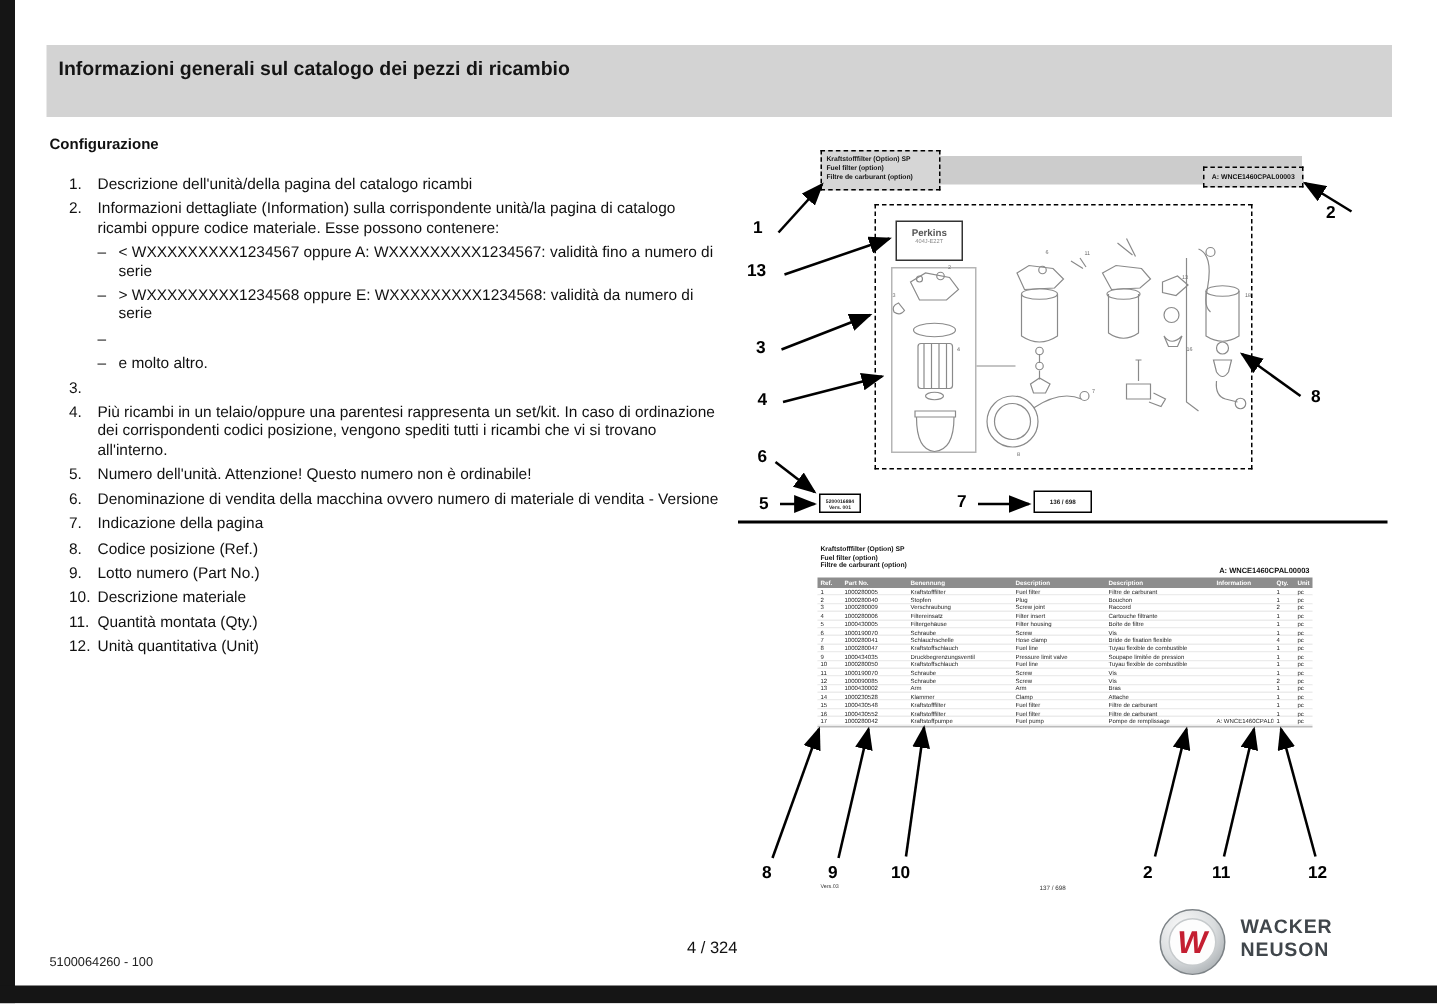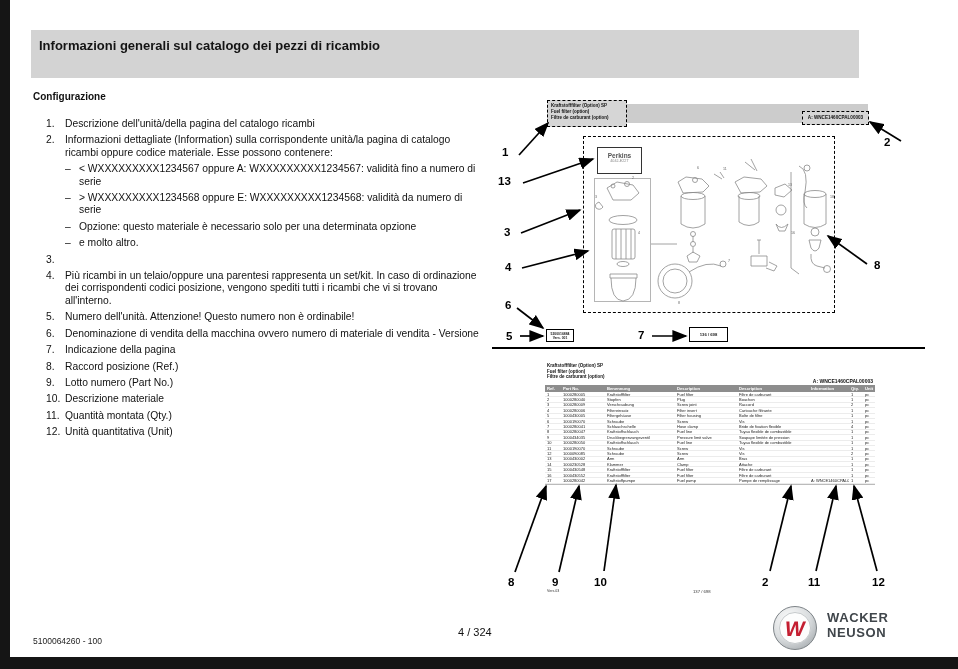--- a/index.html
+++ b/index.html
@@ -4,21 +4,21 @@
 <style>
   * { margin:0; padding:0; box-sizing:border-box; }
   html,body { background:#fff; }
   .page {
     position:relative; width:958px; height:669px; background:#fff; overflow:hidden;
     font-family:"Liberation Sans", sans-serif; color:#111;
   }
   .edge-left  { position:absolute; left:0; top:0; width:10px; height:669px; background:#151515; }
   .edge-bottom{ position:absolute; left:0; bottom:0; width:958px; height:12px; background:#151515; }
 
-  .header-bar { position:absolute; left:31px; top:30px; width:828px; height:48px; background:#d3d3d3; }
+  .header-bar { position:absolute; left:31px; top:30px; width:897px; height:48px; background:#d3d3d3; }
   .header-bar .t { padding:8px 0 0 8px; font-size:13px; font-weight:bold; color:#141414; }
 
   .section-title { position:absolute; left:33px; top:91px; font-size:10px; font-weight:bold; }
 
   .list { position:absolute; left:46px; top:118px; width:436px; font-size:10.3px; line-height:12.4px; }
   .li  { display:flex; margin-bottom:4px; }
   .li .num { width:19px; flex:none; }
   .sub { display:flex; margin:0 0 4px 19px; }
   .sub .dash { width:14px; flex:none; }
 
@@ -109,21 +109,20 @@
     <div class="sub">
         <span class="dash">–</span>
         <div>&lt; WXXXXXXXXX1234567 oppure A: WXXXXXXXXX1234567: validità fino a numero di serie</div>
       </div>
     <div class="sub">
         <span class="dash">–</span>
         <div>&gt; WXXXXXXXXX1234568 oppure E: WXXXXXXXXX1234568: validità da numero di serie</div>
       </div>
     <div class="sub">
         <span class="dash">–</span>
-        <div>Opzione: questo materiale è necessario solo per una determinata opzione</div>
       </div>
     <div class="sub">
         <span class="dash">–</span>
         <div>e molto altro.</div>
       </div>
     <div class="li">
         <span class="num">3.</span>
       </div>
     <div class="li">
         <span class="num">4.</span>
@@ -136,21 +135,21 @@
     <div class="li">
         <span class="num">6.</span>
         <div>Denominazione di vendita della macchina ovvero numero di materiale di vendita - Versione</div>
       </div>
     <div class="li">
         <span class="num">7.</span>
         <div>Indicazione della pagina</div>
       </div>
     <div class="li">
         <span class="num">8.</span>
-        <div>Raccord posizione (Ref.)</div>
+        <div>Codice posizione (Ref.)</div>
       </div>
     <div class="li">
         <span class="num">9.</span>
         <div>Lotto numero (Part No.)</div>
       </div>
     <div class="li">
         <span class="num">10.</span>
         <div>Descrizione materiale</div>
       </div>
     <div class="li">

